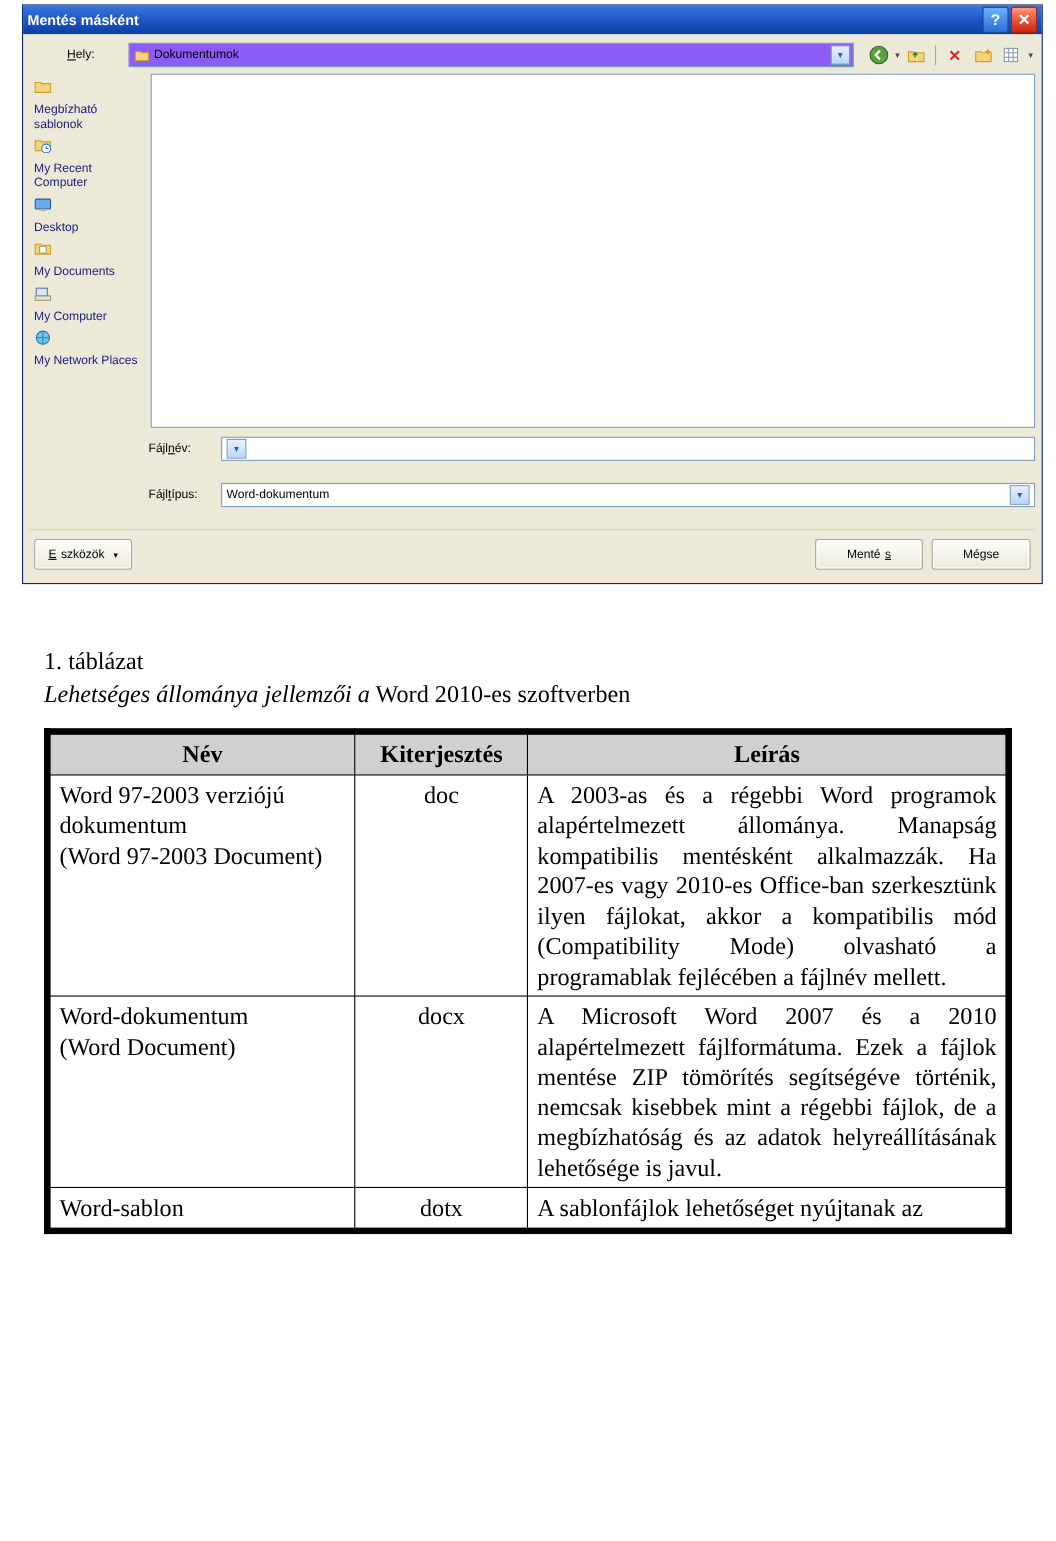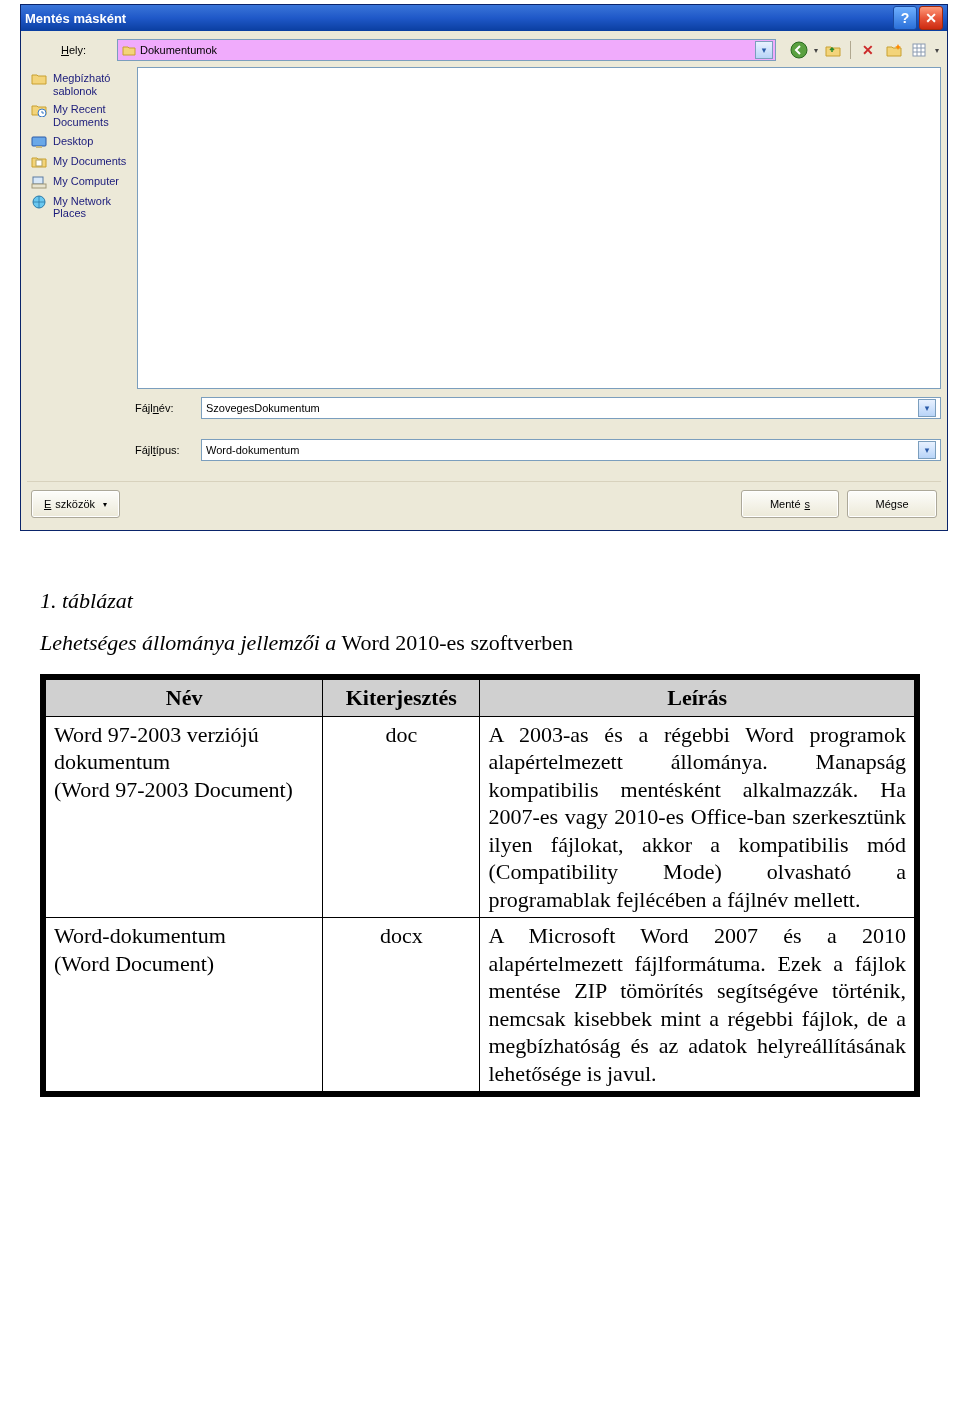--- a/index.html
+++ b/index.html
@@ -59,21 +59,21 @@
     align-items: center;
     gap: 8px;
     padding: 2px 2px 6px 34px;
     font-size: 11px;
   }
   .toprow .label { width: 48px; }
   .hely-dd {
     flex: 1;
     display: flex;
     align-items: center;
-    background: #f0abfc;
+    background: #8b5cf6;
     border: 1px solid #7b9ebd;
     height: 20px;
     padding: 0 2px 0 4px;
     font-size: 11px;
     gap: 4px;
   }
   .hely-dd .folder-ic { width: 14px; height: 12px; }
   .hely-dd .txt { flex: 1; }
   .hely-dd .arrow {
     width: 16px; height: 16px;
@@ -98,20 +98,21 @@
     padding: 2px;
     font-size: 11px;
     color:#1a1a7a;
   }
   .place {
     display:flex;
     align-items:flex-start;
     gap:4px;
     padding: 3px 2px;
     line-height: 1.15;
+    flex-direction: column;
   }
   .place .pic { width:18px; flex:0 0 18px; text-align:center; }
 
   .filearea {
     flex:1;
     background:#fff;
     border:1px solid #7b9ebd;
     height: 320px;
   }
 
@@ -173,22 +174,21 @@
   .folder-ic svg, .navbtn svg, .place .pic svg { display:block; }
 
   
   .doc {
     margin: 56px 40px 0 40px;
     font-family: "Times New Roman", serif;
     font-size: 22px;
     line-height: 1.25;
   }
   .doc .caption {
-    font-style: italic;
-    margin-bottom: 14px;
+    margin-bottom: 2px;
   }
   .doc .subcap {
     font-style: italic;
     margin-bottom: 18px;
   }
   .doc .subcap .noit { font-style: normal; }
 
   table.wordtbl {
     border-collapse: collapse;
     width: 100%;
@@ -279,21 +279,21 @@
           <span>Megbízható sablonok</span>
         </div>
         <div class="place">
           <span class="pic">
               <svg width="16" height="14">
                 <path d="M1 3 h5 l1 1 h8 v8 h-14 z" fill="#f3d47a" stroke="#c8a030"></path>
                 <circle cx="11" cy="10" r="4" fill="#fff" stroke="#3a7ac8"></circle>
                 <path d="M11 8 v2 h2" stroke="#3a7ac8" fill="none"></path>
               </svg>
             </span>
-          <span>My Recent Documents</span>
+          <span>My Recent Computer</span>
         </div>
         <div class="place">
           <span class="pic">
               <svg width="16" height="14">
                 <rect x="1" y="2" width="14" height="9" rx="1" fill="#6aa8e8" stroke="#2a5aa8"></rect>
                 <rect x="5" y="11" width="6" height="2" fill="#c8b880"></rect>
               </svg>
             </span>
           <span>Desktop</span>
         </div>
@@ -326,21 +326,20 @@
         </div>
       </div>
 
       <div class="filearea"></div>
     </div>
 
     <div class="fields">
       <div class="frow">
         <span class="flabel">Fájl<span class="underline">n</span>év:</span>
         <div class="finput">
-          <span class="txt">SzovegesDokumentum</span>
           <span class="arrow">▾</span>
         </div>
       </div>
       <div class="frow">
         <span class="flabel">Fájl<span class="underline">t</span>ípus:</span>
         <div class="finput">
           <span class="txt">Word-dokumentum</span>
           <span class="arrow">▾</span>
         </div>
       </div>
@@ -384,15 +383,20 @@
 (Word 97-2003 Document)</td>
           <td class="ext">doc</td>
           <td class="desc">A 2003-as és a régebbi Word programok alapértelmezett állománya. Manapság kompatibilis mentésként alkalmazzák. Ha 2007-es vagy 2010-es Office-ban szerkesztünk ilyen fájlokat, akkor a kompatibilis mód (Compatibility Mode) olvasható a programablak fejlécében a fájlnév mellett.</td>
         </tr>
         <tr>
           <td style="white-space: pre-line;">Word-dokumentum
 (Word Document)</td>
           <td class="ext">docx</td>
           <td class="desc">A Microsoft Word 2007 és a 2010 alapértelmezett fájlformátuma. Ezek a fájlok mentése ZIP tömörítés segítségéve történik, nemcsak kisebbek mint a régebbi fájlok, de a megbízhatóság és az adatok helyreállításának lehetősége is javul.</td>
         </tr>
+        <tr>
+          <td style="white-space: pre-line;">Word-sablon</td>
+          <td class="ext">dotx</td>
+          <td class="desc">A sablonfájlok lehetőséget nyújtanak az</td>
+        </tr>
       </tbody>
   </table>
 </div>
 
 </body></html>

